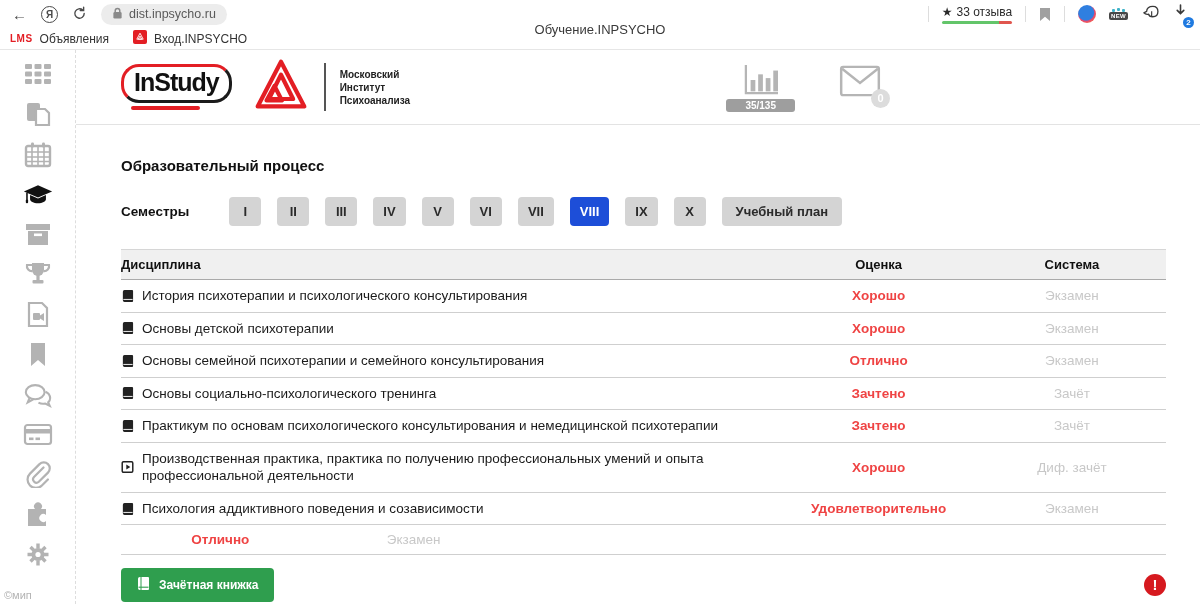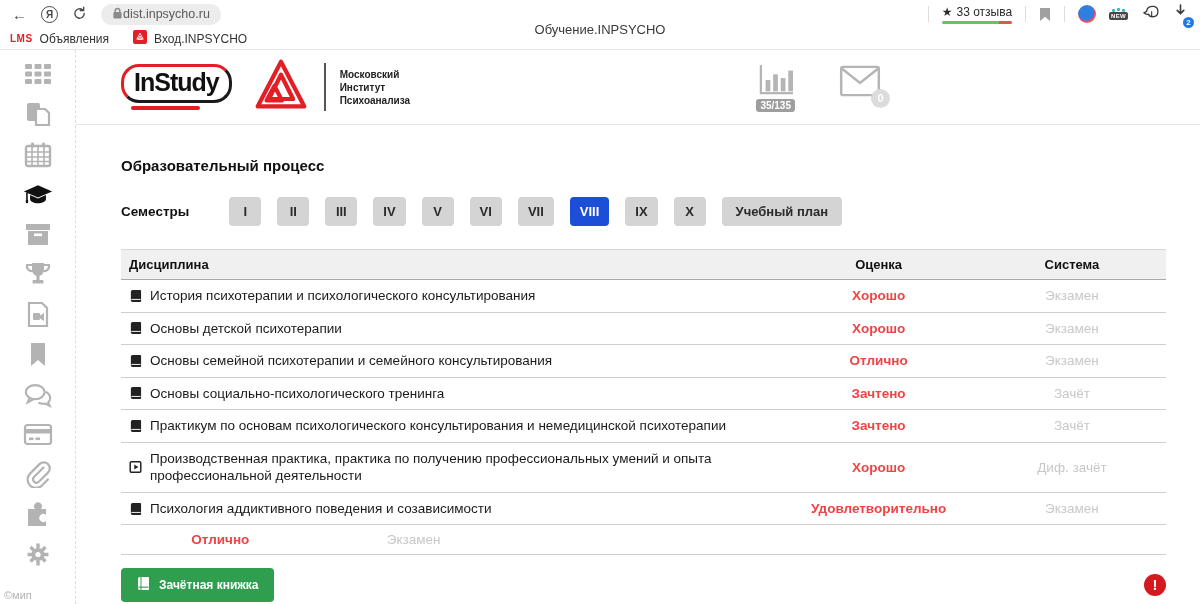--- a/index.html
+++ b/index.html
@@ -7,21 +7,21 @@
   body {
     width:1200px; height:604px; overflow:hidden;
     font-family:"Liberation Sans", sans-serif;
     background:#fff; color:#1a1a1a;
   }
   
   .chrome { height:28px; display:flex; align-items:center; padding:0 12px; gap:14px; position:relative; background:#fff; }
   .chrome-title { position:absolute; left:0; right:0; top:16px; height:28px; line-height:28px; text-align:center; font-size:13px; color:#3a3a3a; pointer-events:none; }
   .nav-ico { font-size:15px; color:#4a4a4a; line-height:1; cursor:pointer; }
   .ya-circle { width:17px; height:17px; border:1.4px solid #4a4a4a; border-radius:50%; font-size:10px; font-weight:bold; color:#4a4a4a; display:flex; align-items:center; justify-content:center; }
-  .url-pill { background:#ececec; border-radius:11px; height:21px; display:flex; align-items:center; padding:0 11px; color:#5a5a5a; font-size:12.5px; z-index:2; }
+  .url-pill { background:#ececec; border-radius:11px; height:21px; display:flex; align-items:center; gap:6px; padding:0 11px; color:#5a5a5a; font-size:12.5px; z-index:2; }
   .chrome-right { margin-left:auto; display:flex; align-items:center; gap:13px; z-index:2; background:#fff; padding-left:6px; }
   .vsep { width:1px; height:16px; background:#ddd; }
   .reviews { display:flex; flex-direction:column; gap:2px; }
   .reviews-line { display:flex; align-items:center; gap:4px; font-size:12px; color:#2b2b2b; }
   .reviews-bar { height:3px; border-radius:2px; background:linear-gradient(to right,#63c56a 0 82%,#e0564e 82% 100%); }
   .flag-ico svg { display:block; }
   .profile-circle { width:18px; height:18px; border-radius:50%; background:radial-gradient(circle at 45% 42%, #2f7fe0 0 52%, #e8486f 60%, #ff9a2e 95%); }
   .new-badge { display:flex; flex-direction:column; align-items:center; }
   .new-dots { width:3px; height:3px; background:#3fb3c9; border-radius:1px; box-shadow:-5px 1px 0 #3fb3c9, 5px 1px 0 #3fb3c9; margin-bottom:1px; }
   .new-label { background:#474747; color:#fff; font-size:6px; font-weight:bold; padding:1px 2px; border-radius:2px; letter-spacing:.3px; }
@@ -41,35 +41,35 @@
   
   .banner { height:75px; display:flex; align-items:center; padding-left:45px; border-bottom:1px solid #e3e3e3; gap:20px; flex-shrink:0; }
   .instudy { display:flex; flex-direction:column; cursor:pointer; }
   .instudy-box { border:3px solid #1b1b1b; border-top-color:#e31e24; border-left-color:#e31e24; border-radius:18px; padding:1px 10px 3px; font-weight:bold; font-size:25px; letter-spacing:-1px; color:#111; }
   .instudy-base { height:4px; background:#e31e24; width:62%; margin:3px 0 0 10px; border-radius:2px; }
   .mip-logo { display:flex; align-items:center; gap:14px; cursor:pointer; }
   .mip-divider { width:2px; height:48px; background:#555; }
   .mip-text { font-size:10px; font-weight:bold; color:#222; line-height:1.3; }
   .banner-icons { margin-left:auto; margin-right:320px; display:flex; gap:44px; align-items:flex-start; }
   .stats-ico { display:flex; flex-direction:column; align-items:center; gap:2px; cursor:pointer; }
-  .stats-badge { background:#9e9e9e; color:#fff; font-size:10px; font-weight:bold; border-radius:3px; padding:1px 4px; }
+  .stats-badge { background:#9e9e9e; color:#fff; font-size:10px; font-weight:bold; border-radius:3px; padding:1px 19px; }
   .mail-ico { position:relative; cursor:pointer; margin-top:2px; }
   .mail-badge { position:absolute; right:-9px; bottom:-7px; width:19px; height:19px; border-radius:50%; background:#dcdcdc; color:#fff; font-size:11px; font-weight:bold; display:flex; align-items:center; justify-content:center; }
   
   .content { padding:0 35px 0 45px; }
   .page-title { font-size:15px; font-weight:bold; margin:32px 0 0; color:#111; }
   .semesters { display:flex; align-items:center; gap:16px; margin-top:23px; }
   .sem-label { font-weight:bold; font-size:13.5px; margin-right:24px; color:#111; }
   .sem-btn { background:#d4d4d4; color:#2b2b2b; font-weight:bold; font-size:13px; font-family:inherit; padding:7px 10px; border-radius:4px; min-width:32px; text-align:center; border:none; cursor:pointer; }
   .sem-btn.active { background:#1d4ed8; color:#fff; }
   .plan-btn { min-width:0; padding:7px 14px; }
   
   .grade-table { margin-top:23px; width:1045px; border-top:1px solid #d6d6d6; font-size:13.5px; }
   .thead { display:flex; background:#f0f0f0; border-bottom:1px solid #aaa; font-weight:bold; font-size:13px; padding:7px 0; color:#111; }
-  .col-name { width:63%; padding-left:8px; padding-right:30px; }
+  .col-name { width:63%; padding-left:0; padding-right:30px; }
   .col-grade { width:19%; text-align:center; }
   .col-sys { width:18%; text-align:center; }
   .trow { display:flex; align-items:center; border-bottom:1px solid #cfcfcf; padding:7px 0; }
   .trow .col-name { display:flex; gap:8px; align-items:center; line-height:1.3; }
   .row-ico { flex-shrink:0; display:flex; }
   .grade-val { font-weight:bold; color:#ef4444; }
   .sys-val { color:#c8c8c8; }
   
   .footer-row { display:flex; align-items:center; justify-content:space-between; margin-top:13px; width:1045px; }
   .gradebook-btn { background:#2f9e4e; color:#fff; font-weight:bold; font-size:12px; font-family:inherit; padding:8px 15px; border-radius:4px; display:flex; gap:9px; align-items:center; border:none; cursor:pointer; }

